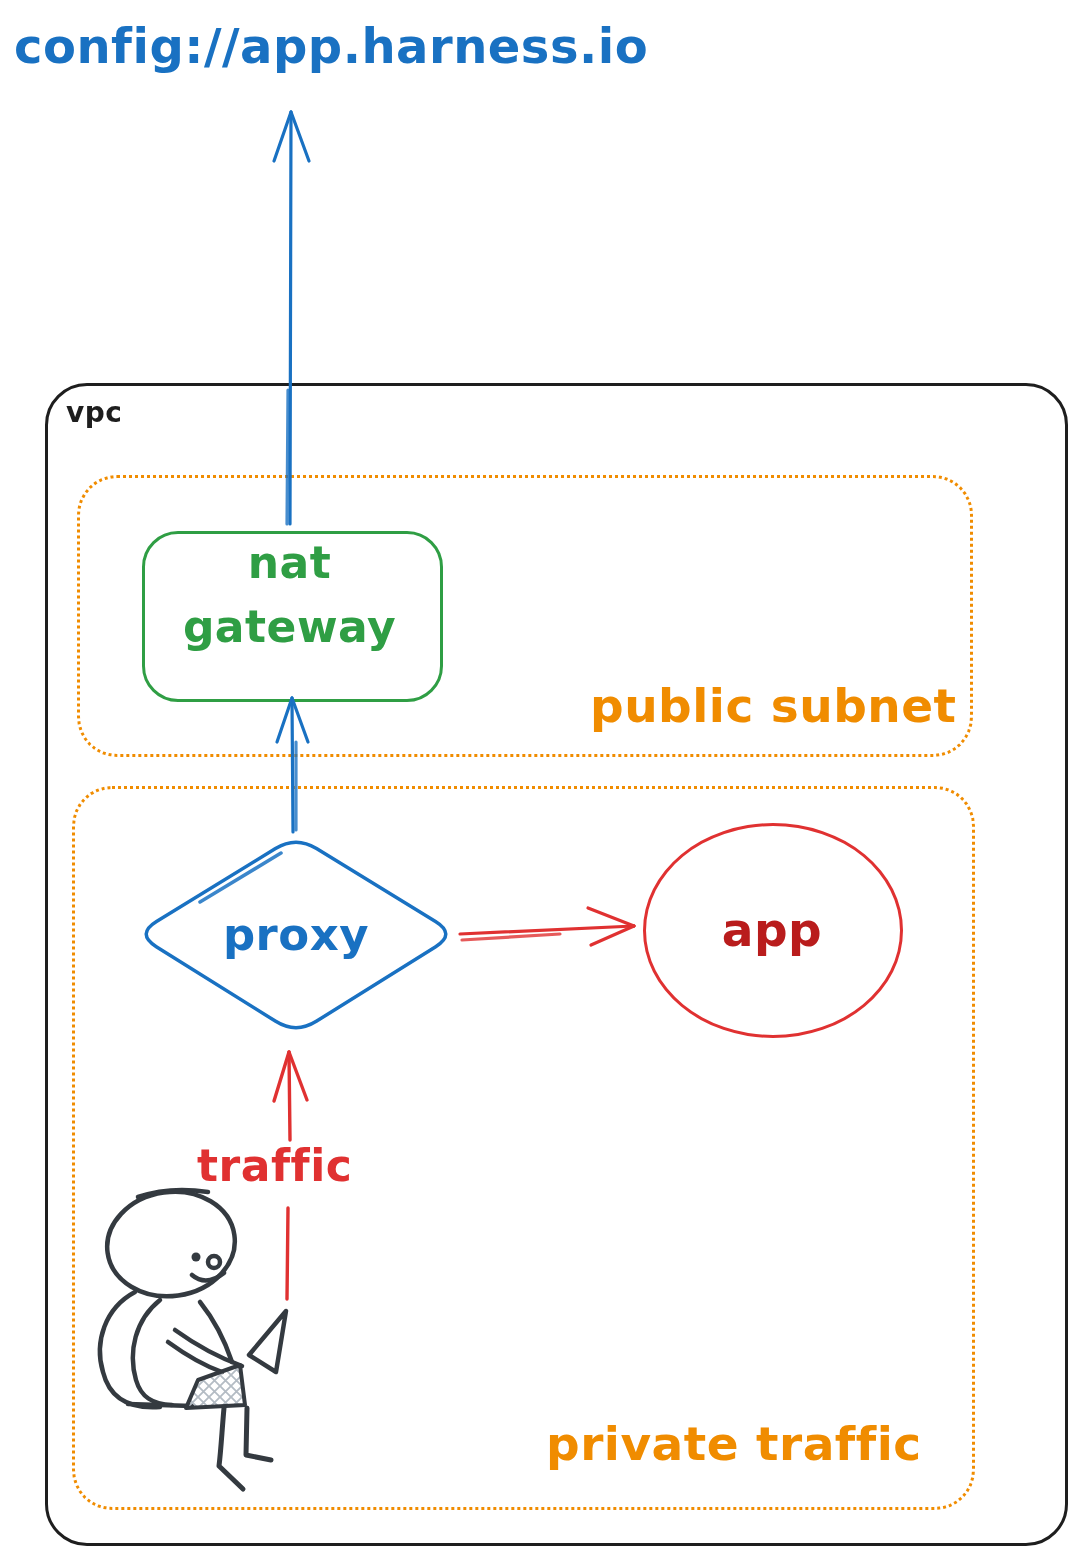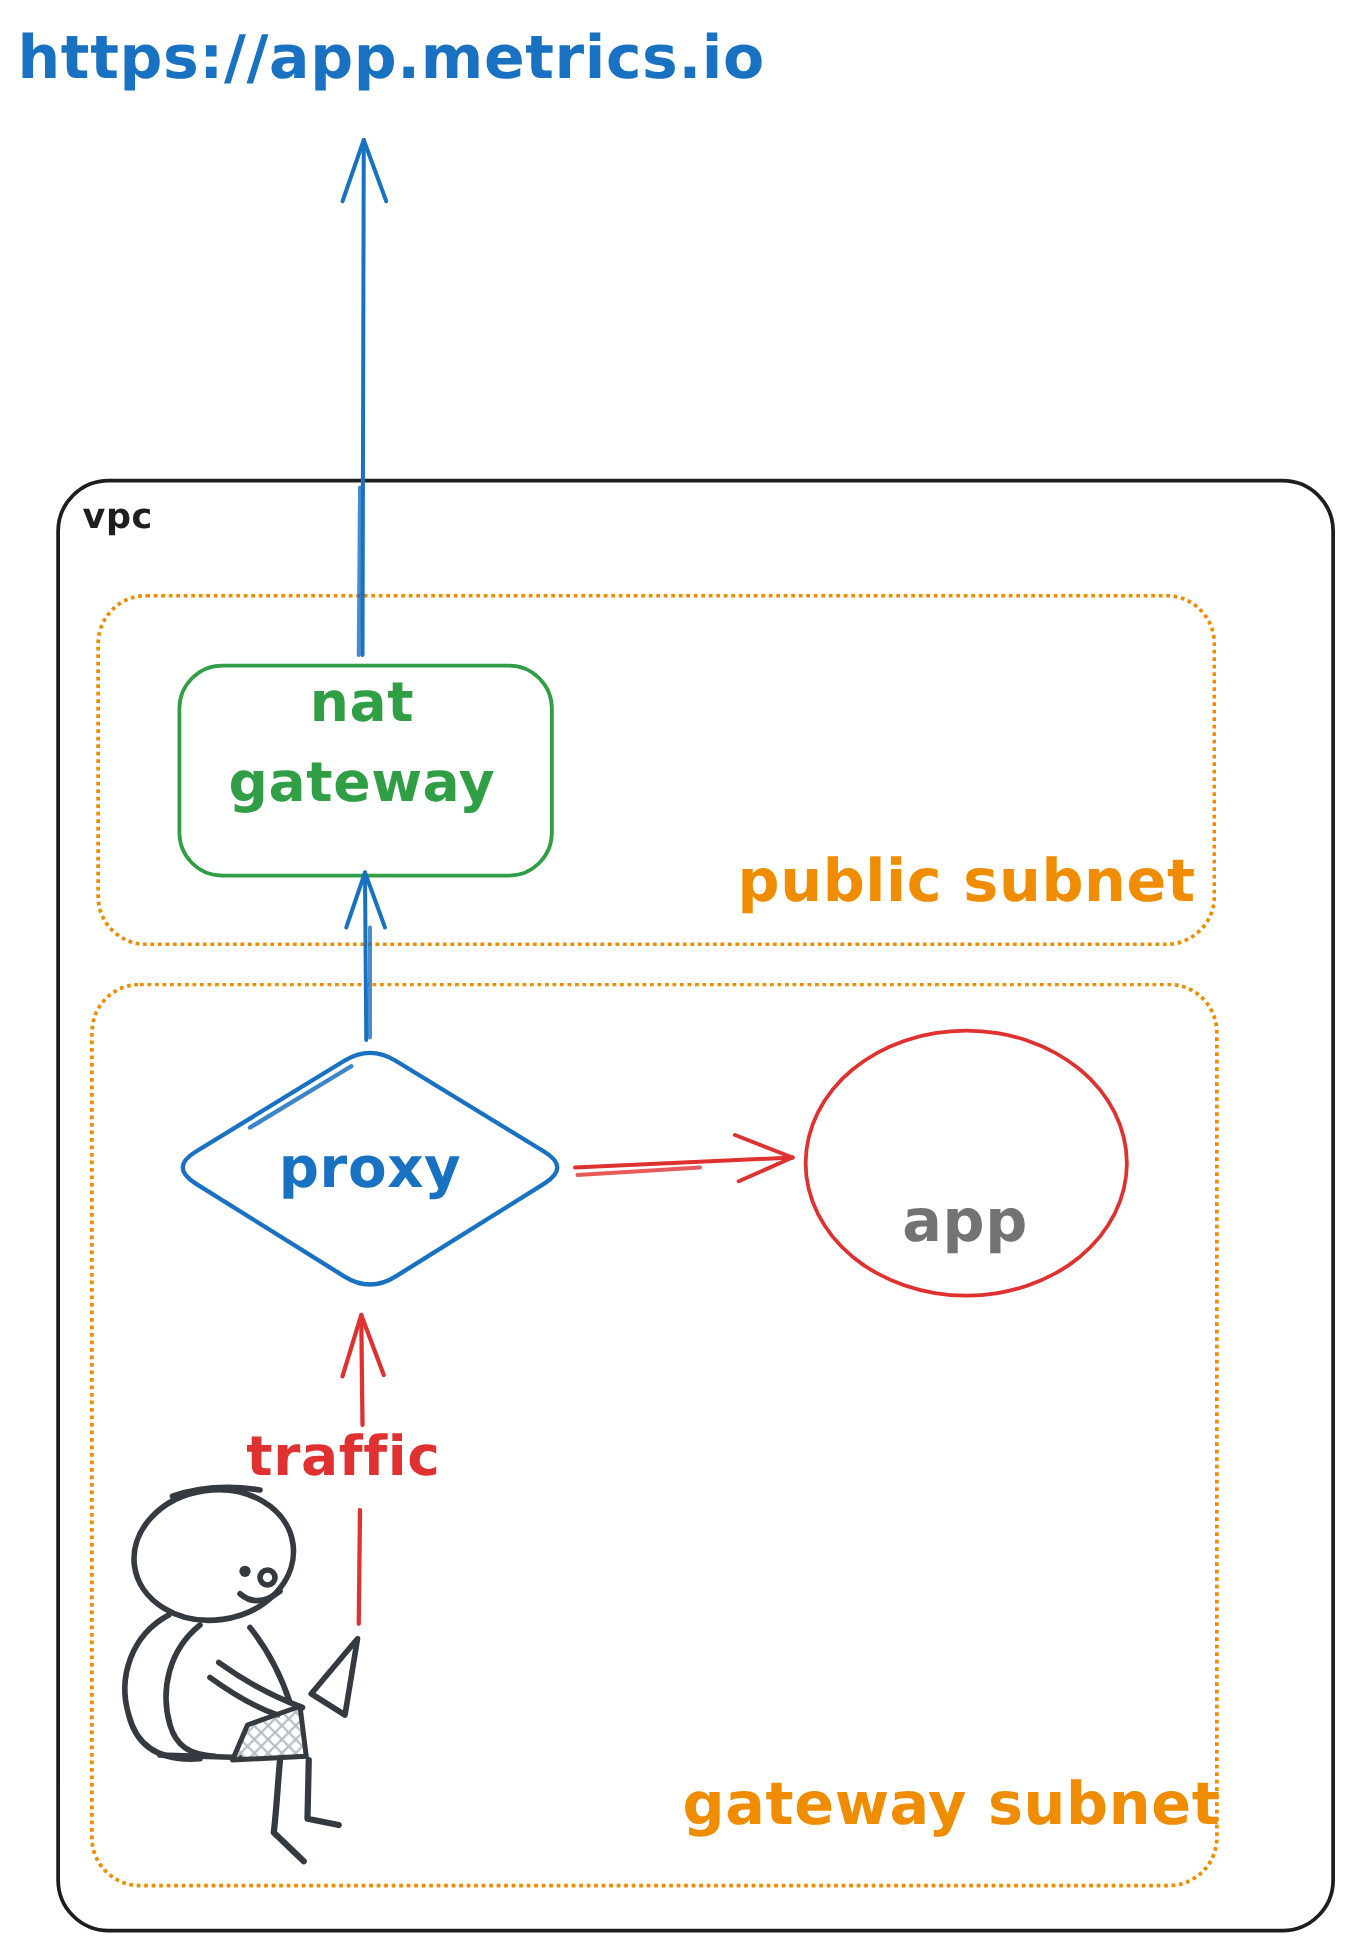--- a/index.html
+++ b/index.html
@@ -13,21 +13,21 @@
   .vpc-label{left:66px;top:396px;font-size:28px;color:#1e1e1e;font-weight:700;}
   .public-subnet-label{left:590px;top:678px;font-size:47px;color:#f08c00;}
   .private-subnet-label{left:546px;top:1416px;font-size:47px;color:#f08c00;}
   .nat-label{
     left:142px;top:531px;width:295px;height:165px;
     display:flex;align-items:flex-start;justify-content:center;text-align:center;
     font-size:44px;line-height:1.45;color:#2f9e44;white-space:normal;
   }
   .nat-label span{display:inline-block;width:230px;}
   .proxy-label{left:296px;top:934px;transform:translate(-50%,-50%);font-size:45px;color:#1971c2;}
-  .app-label{left:772px;top:977px;transform:translate(-50%,-50%);font-size:47px;color:#737373;}
+  .app-label{left:772px;top:929px;transform:translate(-50%,-50%);font-size:47px;color:#b91c1c;}
   .traffic-label{left:197px;top:1140px;font-size:44px;color:#e03131;}
 
   .box{position:absolute;background:transparent;}
   .vpc-box{left:45px;top:383px;width:1017px;height:1157px;border:3px solid #1e1e1e;border-radius:42px;}
   .subnet-box{border:3.5px dotted #f08c00;border-radius:40px;}
   .public-subnet-box{left:77px;top:475px;width:890px;height:276px;}
   .private-subnet-box{left:72px;top:786px;width:897px;height:718px;}
   .nat-box{left:142px;top:531px;width:295px;height:165px;border:3.5px solid #2f9e44;border-radius:36px;}
   .app-ellipse{left:643px;top:823px;width:254px;height:209px;border:3.5px solid #e03131;border-radius:50%;}
 
@@ -96,32 +96,32 @@
       <path d="M200 1302 C 216 1322, 226 1344, 232 1362"></path>
       <path d="M175 1330 C 200 1348, 220 1358, 242 1366"></path>
       <path d="M168 1342 C 190 1358, 205 1366, 222 1372"></path>
       <path d="M286 1311 L249 1355 L276 1372 Z" fill="#ffffff"></path>
       <path d="M198 1380 L240 1365 L245 1405 L186 1408 Z" fill="url(#hatch)" stroke-width="4"></path>
       <path d="M224 1408 C 222 1430, 221 1450, 219 1466 L 243 1489" stroke-width="5"></path>
       <path d="M247 1408 L 246 1455 L 271 1460" stroke-width="5"></path>
     </g>
   </svg>
 
-  <div class="label title-label">https://app.metrics.io</div>
+  <div class="label title-label">config://app.harness.io</div>
 
 
   <div class="label vpc-label">vpc</div>
 
   <div class="label public-subnet-label">public subnet</div>
 
   <div class="label nat-label">
     <span>nat gateway</span>
   </div>
 
   <div class="label proxy-label">proxy</div>
 
   <div class="label app-label">app</div>
 
   <div class="label traffic-label">traffic</div>
 
-  <div class="label private-subnet-label">gateway subnet</div>
+  <div class="label private-subnet-label">private traffic</div>
 
 </div>
 
 </body></html>

